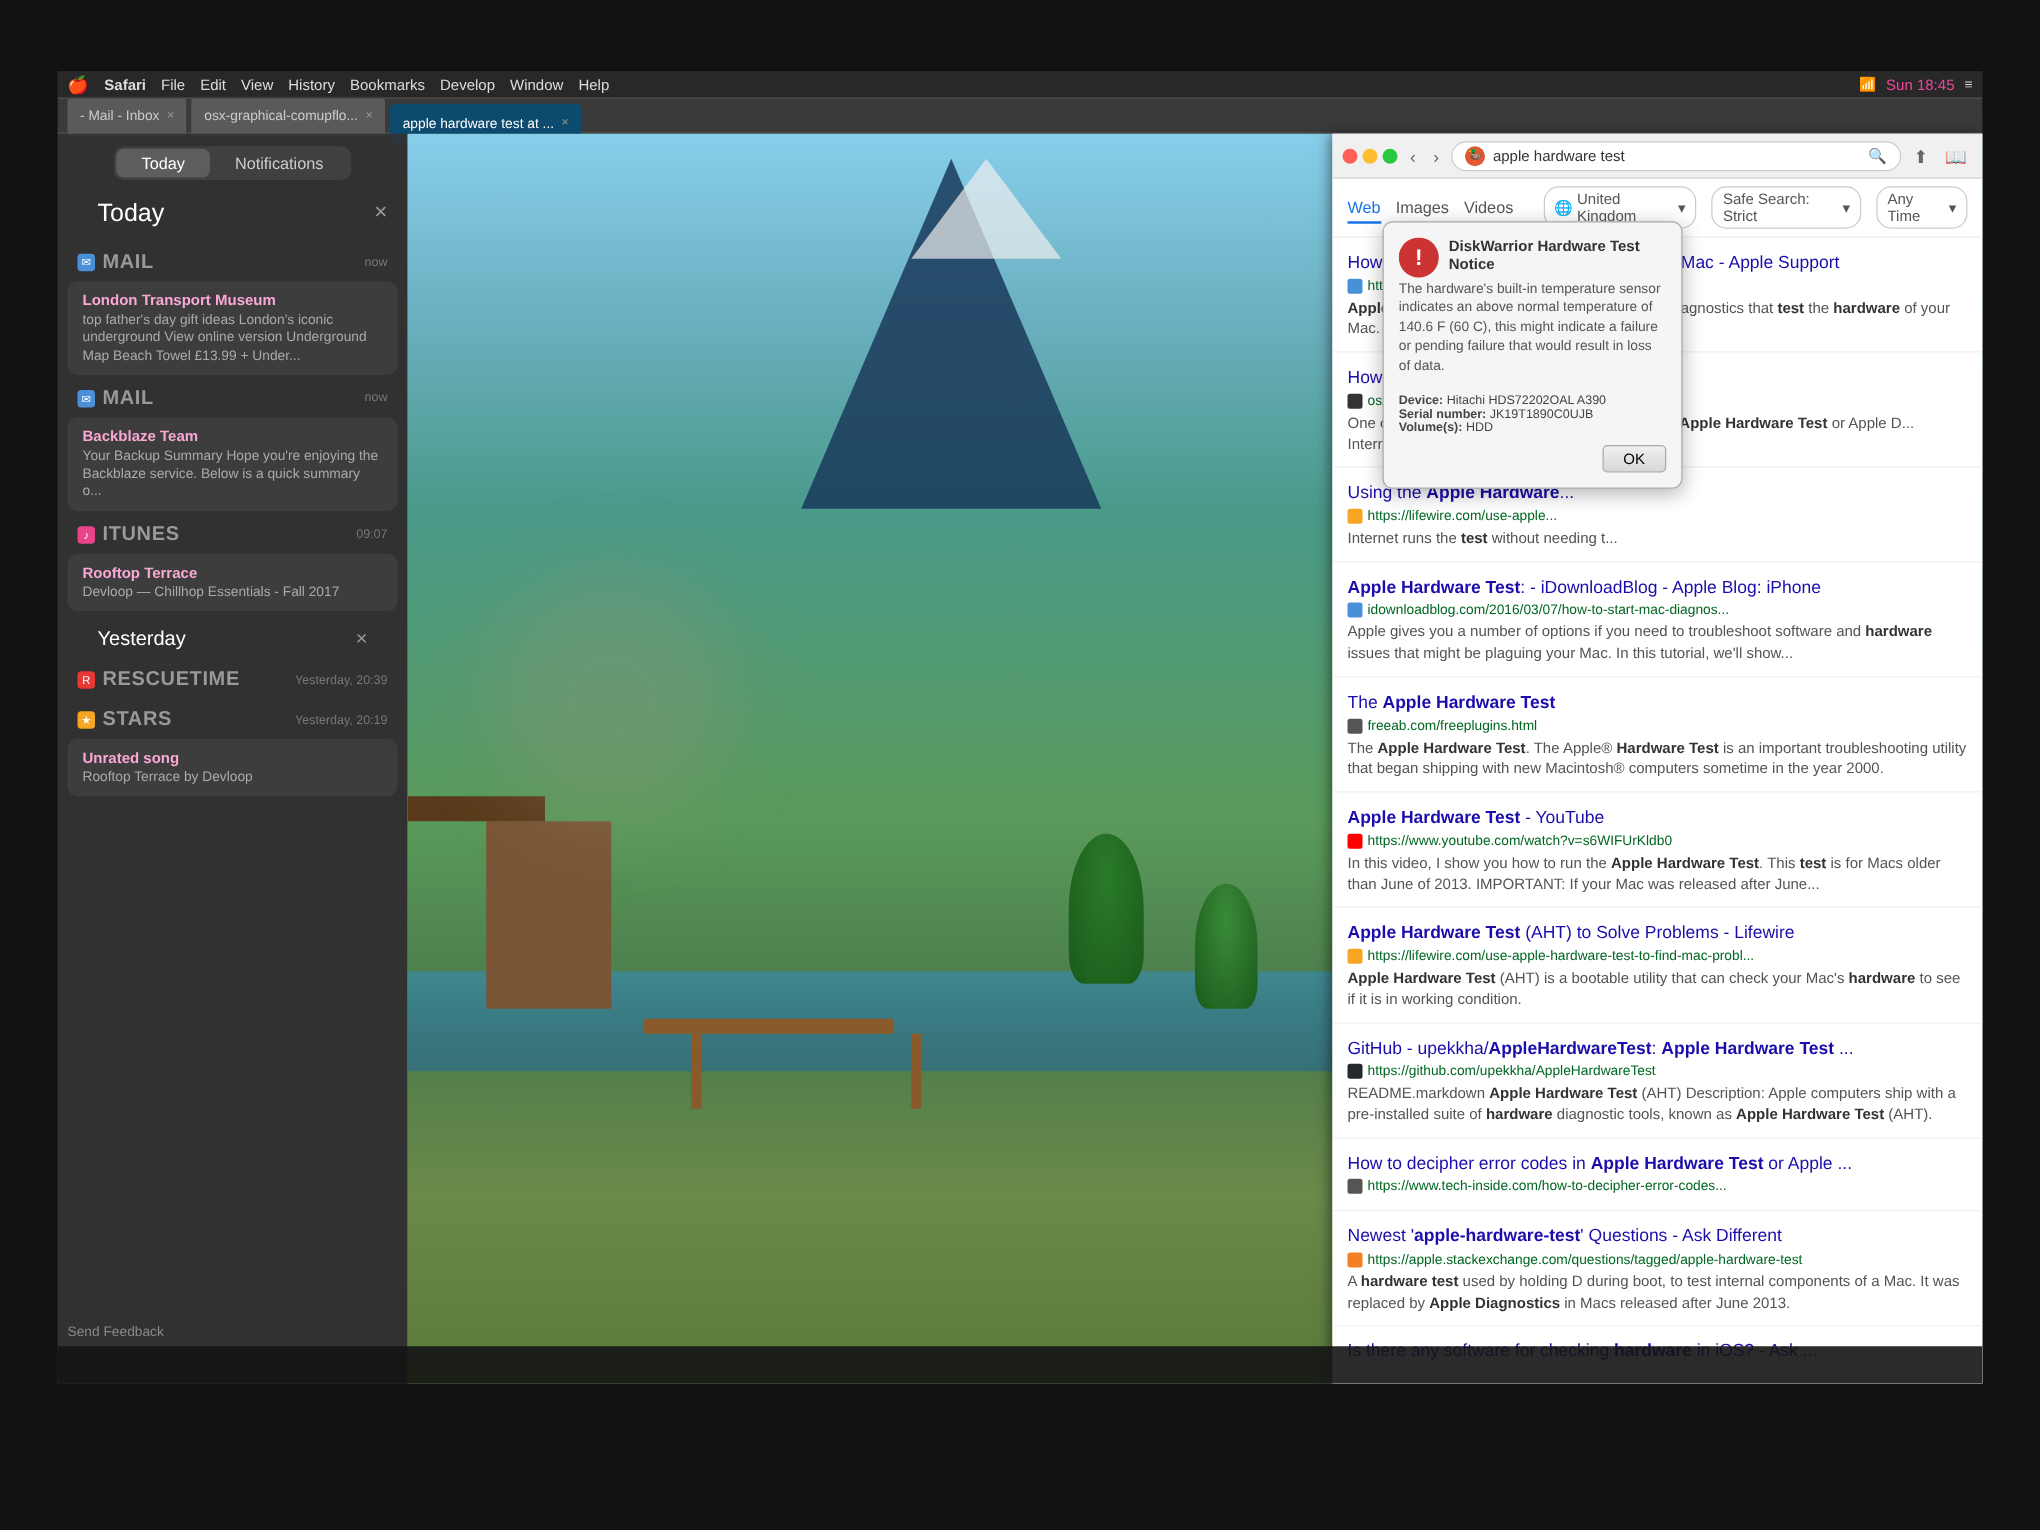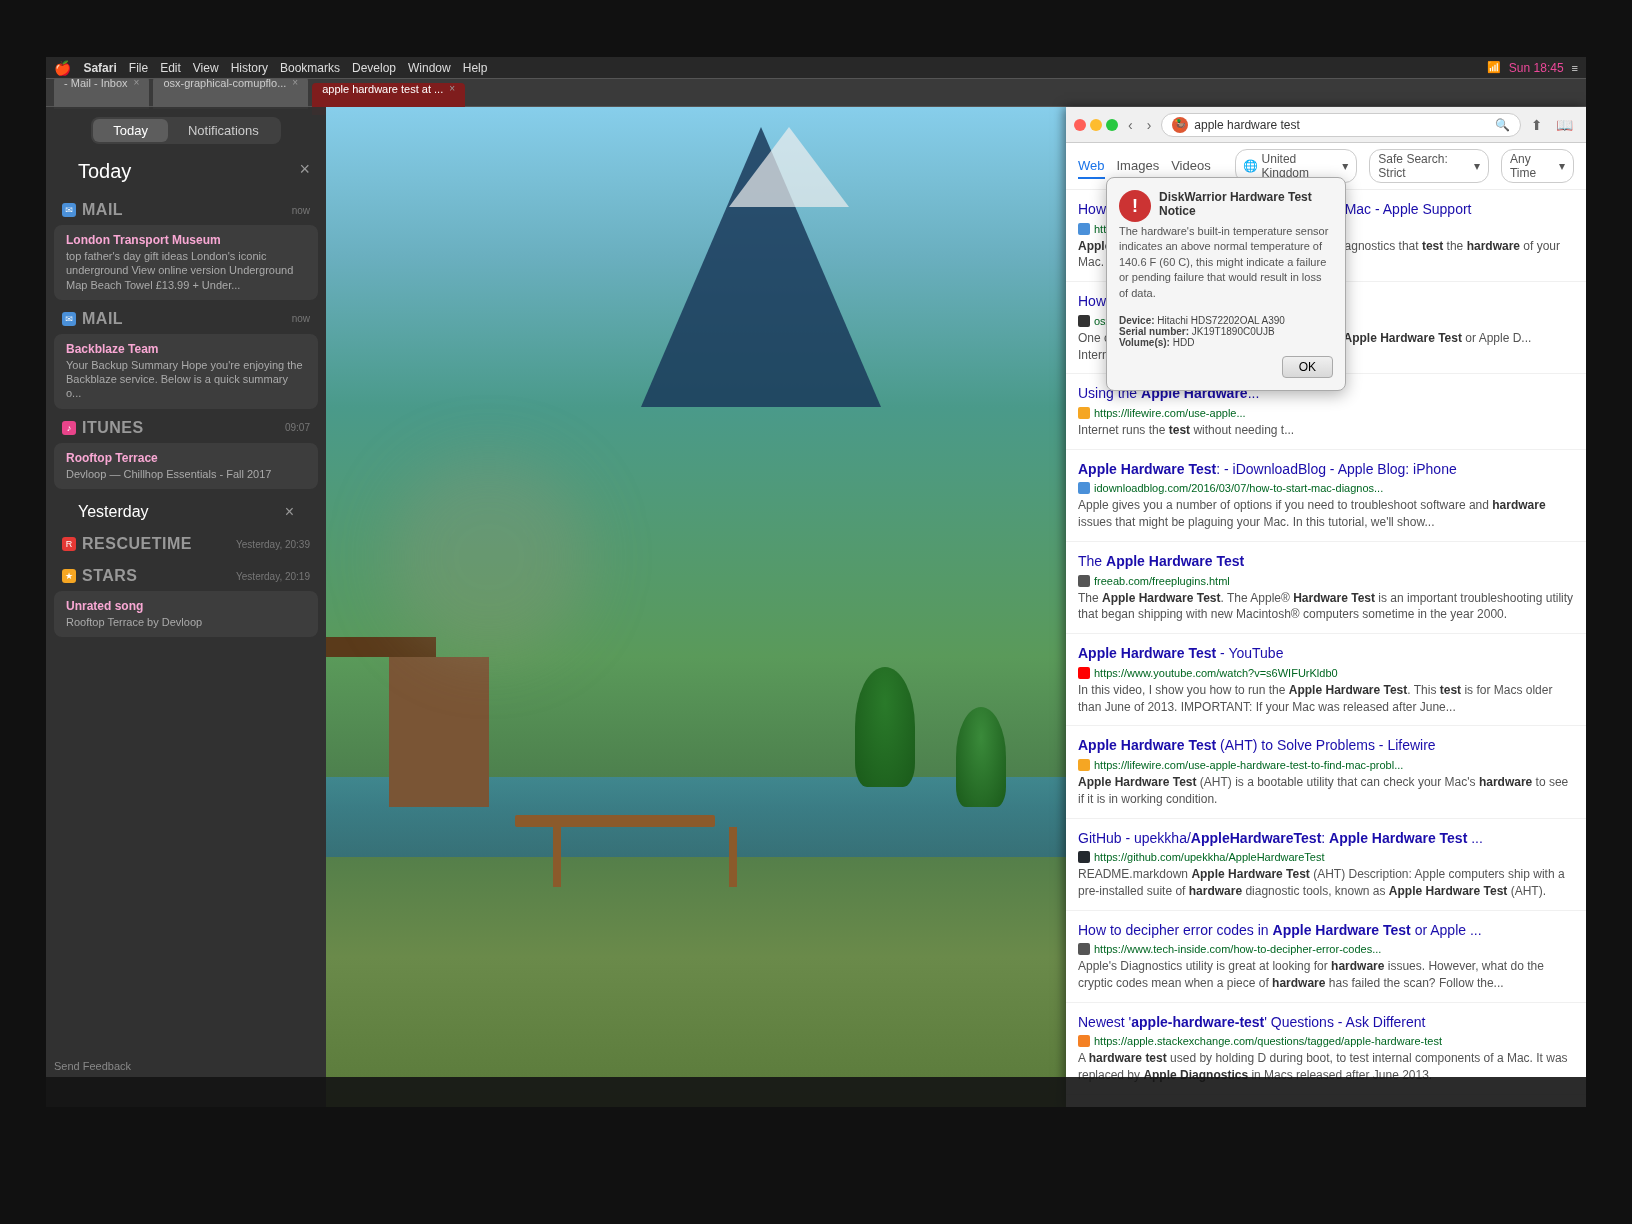--- a/index.html
+++ b/index.html
@@ -98,30 +98,31 @@
     }
 
     .tab {
       height: 32px;
       background: #5a5a5a;
       border-radius: 4px 4px 0 0;
       padding: 0 10px;
       font-size: 11px;
       color: #ccc;
       display: flex;
+      align-items: center;
       gap: 6px;
       cursor: pointer;
       max-width: 160px;
       overflow: hidden;
       white-space: nowrap;
       text-overflow: ellipsis;
     }
 
     .tab.active {
-      background: #7f1d1d;
+      background: #0c4a6e;
       color: #fff;
       margin-top: 12px;
     }
 
     .tab-close {
       font-size: 10px;
       color: #999;
       cursor: pointer;
     }
 
@@ -884,23 +885,20 @@
           </div>
 
           <div class="search-result">
             <div class="result-title">
               How to decipher error codes in <strong>Apple Hardware Test</strong> or Apple ...
             </div>
             <div class="result-url">
               <div class="result-url-icon" style="background:#555;"></div>
               <span>https://www.tech-inside.com/how-to-decipher-error-codes...</span>
             </div>
-            <div class="result-snippet">
-              Apple's Diagnostics utility is great at looking for <strong>hardware</strong> issues. However, what do the cryptic codes mean when a piece of <strong>hardware</strong> has failed the scan? Follow the...
-            </div>
           </div>
 
           <div class="search-result">
             <div class="result-title">
               Newest '<strong>apple-hardware-test</strong>' Questions - Ask Different
             </div>
             <div class="result-url">
               <div class="result-url-icon stackex-icon"></div>
               <span>https://apple.stackexchange.com/questions/tagged/apple-hardware-test</span>
             </div>

